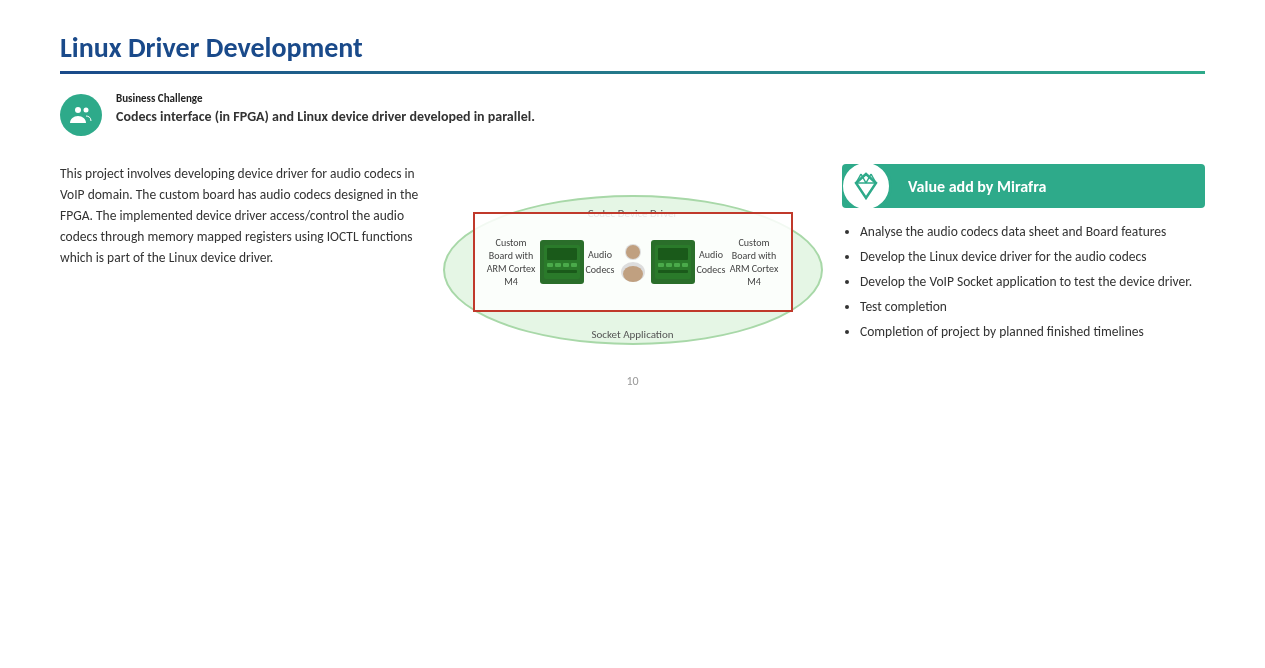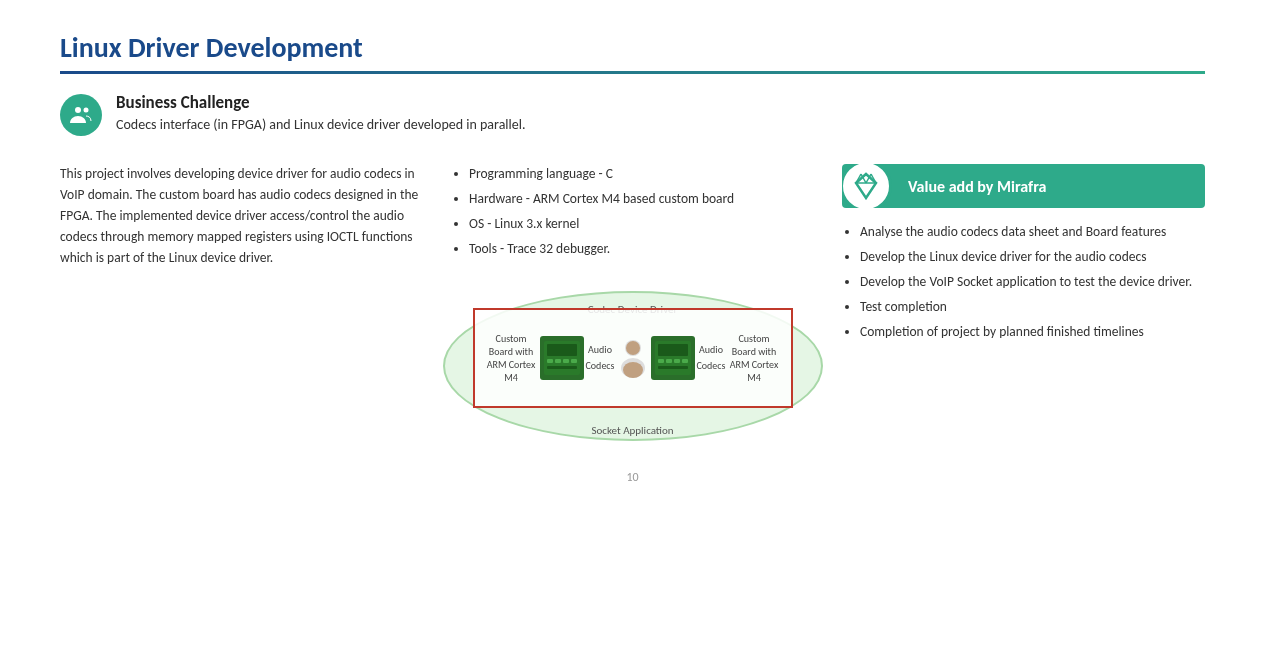--- a/index.html
+++ b/index.html
@@ -43,27 +43,28 @@
       align-items: center;
       justify-content: center;
       margin-top: 2px;
     }
     .teal-circle svg {
       width: 24px;
       height: 24px;
     }
     .bc-text .bc-title {
       font-weight: 700;
-      font-size: 17px;
+      font-size: 11px;
       color: #222;
       margin-bottom: 3px;
     }
     .bc-text .bc-body {
       font-size: 14px;
       color: #333;
+      font-weight: bold;
     }
     .three-cols {
       display: flex;
       gap: 28px;
       align-items: flex-start;
     }
     .col {
       flex: 1;
       min-width: 0;
     }
@@ -236,26 +237,20 @@
   <div class="three-cols">
 
     <div class="col">
       <div class="col-body">
         <p>This project involves developing device driver for audio codecs in VoIP domain. The custom board has audio codecs designed in the FPGA. The implemented device driver access/control the audio codecs through memory mapped registers using IOCTL functions which is part of the Linux device driver.</p>
       </div>
     </div>
 
     <div class="col">
       <div class="col-body">
-        <ul>
-          <li><span>Programming language - C</span></li>
-          <li><span>Hardware - ARM Cortex M4 based custom board</span></li>
-          <li><span>OS - Linux 3.x kernel</span></li>
-          <li><span>Tools - Trace 32 debugger.</span></li>
-        </ul>
 
         <div class="diagram-area">
           <div class="diagram-outer">
 
             <div class="diagram-ellipse">
               <span class="ellipse-label-top">Codec Device Driver</span>
               <span class="ellipse-label-bottom">Socket Application</span>
             </div>
 
             <div class="diagram-box">

